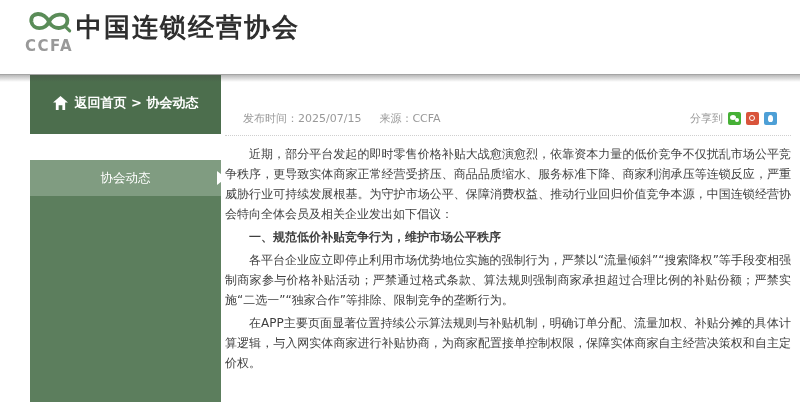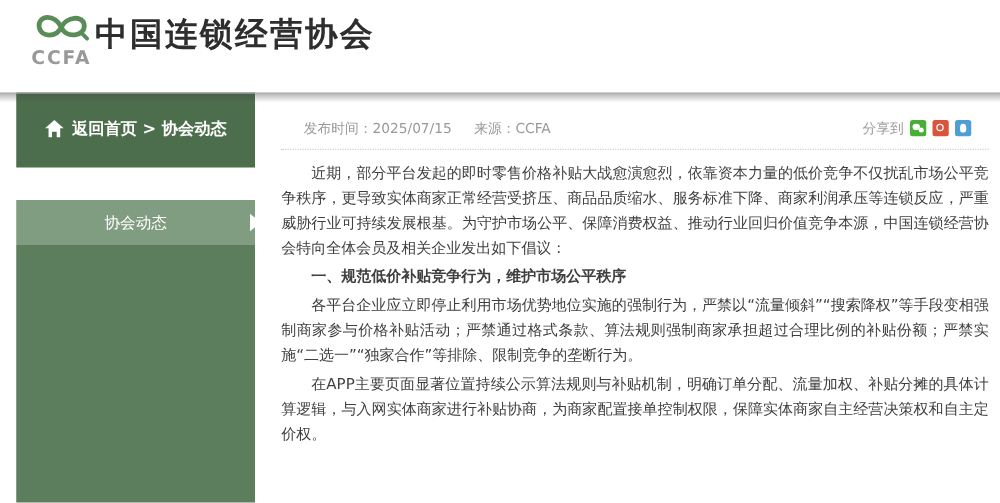--- a/index.html
+++ b/index.html
@@ -21,35 +21,35 @@
   .search-input { width:130px; height:20px; border:none; outline:none; background:transparent;
                   font-size:11px; color:#444; font-family:inherit; }
   .search-input::placeholder { color:#8a8a8a; }
   .search-icon { position:absolute; right:2px; top:2px; width:16px; height:16px; }
 
   .header-line { position:absolute; top:74px; left:0; width:800px; height:1px; background:#a5a5a5; z-index:4; }
   .header-shadow { position:absolute; top:75px; left:0; width:800px; height:7px; z-index:6; pointer-events:none;
                    background:linear-gradient(to bottom, rgba(70,70,70,.38), rgba(0,0,0,0)); }
 
   
-  .sidebar { position:absolute; left:13px; top:71px; width:191px; height:331px; z-index:2; }
+  .sidebar { position:absolute; left:30px; top:71px; width:191px; height:331px; z-index:2; }
   .crumb-bar { height:63px; background:#4c6e4d; color:#fff; display:flex; align-items:center;
                justify-content:center; gap:7px; font-size:13px; font-weight:bold; }
   .home-icon { width:15px; height:14px; display:inline-block; }
   .side-active { position:relative; height:36px; background:#809c81; color:#fff;
                  font-size:12.5px; text-align:center; line-height:36px;margin-top:26px; }
   .side-arrow { position:absolute; right:-5px; top:50%; margin-top:-7px; width:0; height:0;
                 border-top:7px solid transparent; border-bottom:7px solid transparent; border-left:9px solid #fff; }
   .side-body { height:232px; background:#5c7e5d; }
 
   
   .main { position:absolute; left:221px; top:95px; width:574px; z-index:1; }
   .article-title { margin-top:8px; padding:0 14px; text-align:center; font-size:15.5px; font-weight:bold;
                    color:#383838; line-height:27px; }
-  .meta-row { padding:0 18px 0 22px; display:flex; justify-content:space-between;
+  .meta-row { margin-top:16px; padding:0 18px 0 22px; display:flex; justify-content:space-between;
               font-size:11px; color:#999; }
   .meta-left .gap { display:inline-block; width:18px; }
   .share-box { display:flex; align-items:center; gap:5px; }
   .share-ic { width:13px; height:13px; border-radius:2px; position:relative; display:inline-block; }
   .ic-wechat { background:#45b035; }
   .ic-weibo  { background:#d9543b; }
   .ic-qq     { background:#4d9fd6; }
   .share-ic i { position:absolute; background:#fff; border-radius:50%; }
   .ic-wechat i.b1 { width:6px; height:5px; left:2px; top:3px; }
   .ic-wechat i.b2 { width:4px; height:4px; left:7px; top:6px; }

